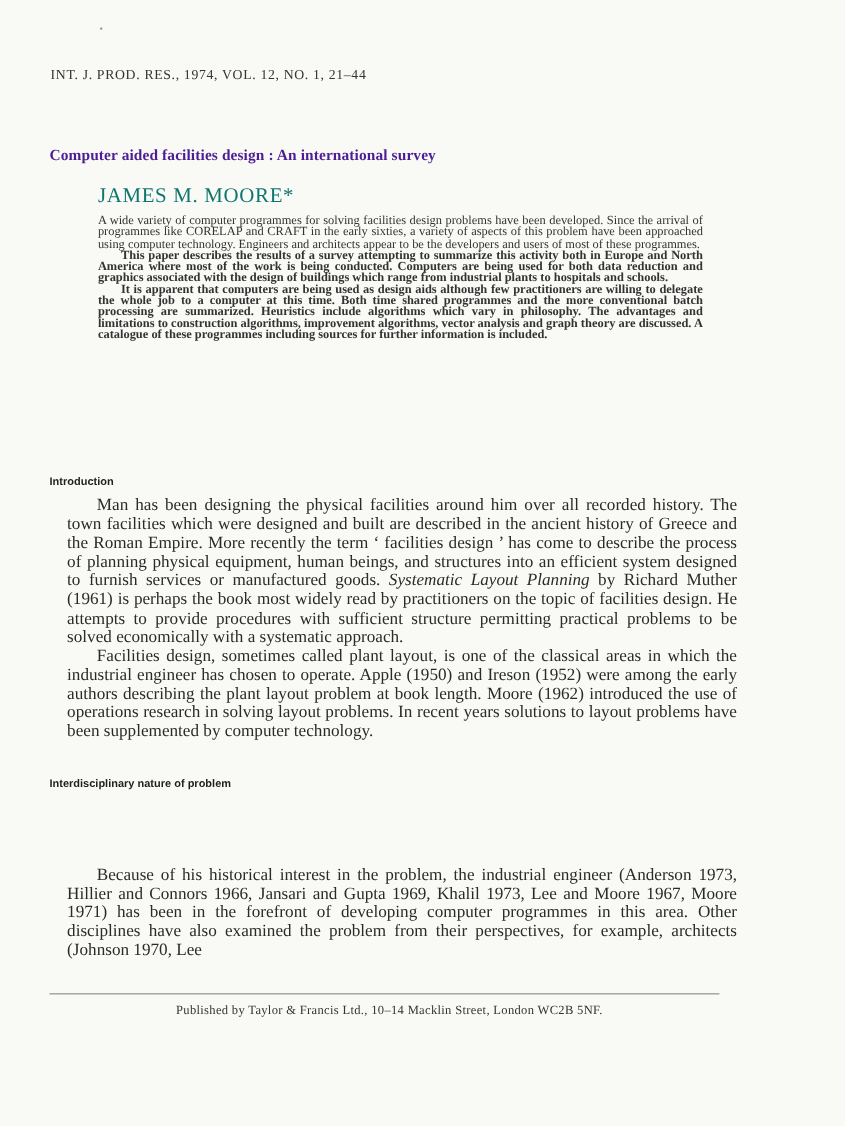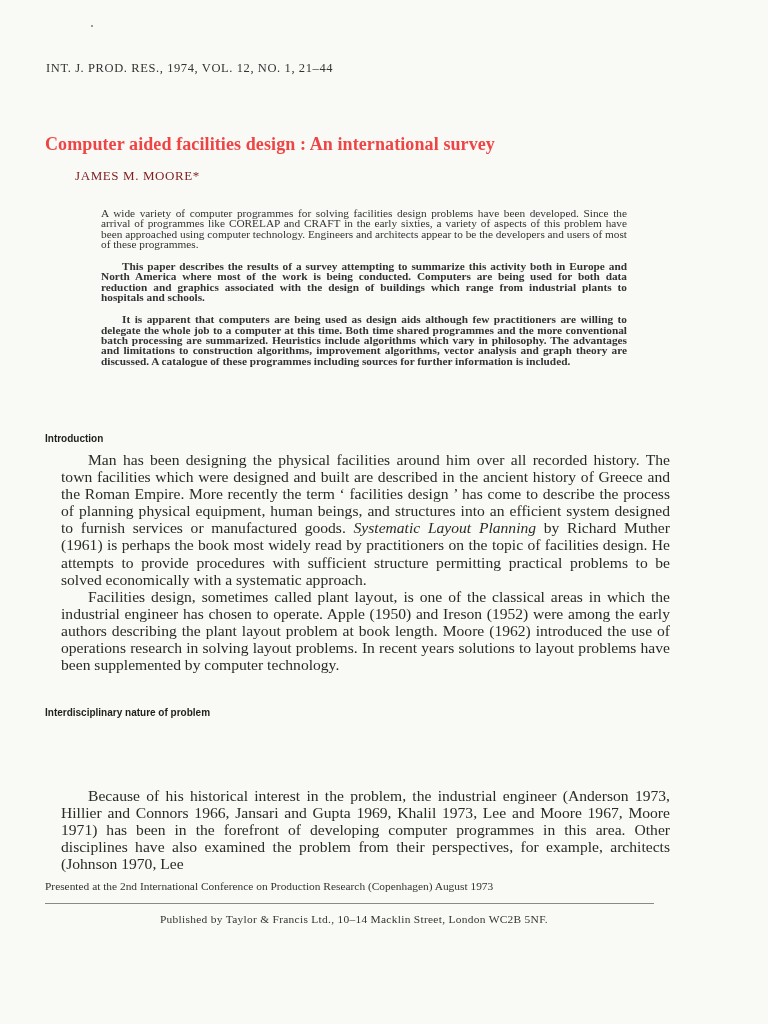--- a/index.html
+++ b/index.html
@@ -15,35 +15,35 @@
 
   .running-head {
     position: absolute; left: 46px; top: 61px;
     font-family: "Liberation Serif", serif;
     font-size: 12.5px; letter-spacing: 0.6px; color: #333;
     font-variant: small-caps;
   }
   .title {
     position: absolute; left: 45px; top: 134px; width: 620px;
     font-family: "Liberation Serif", serif; font-weight: bold;
-    font-size: 18px; color: #ef4444; letter-spacing: 0.1px;
+    font-size: 14px; color: #4c1d95; letter-spacing: 0.1px;
   }
   .author {
-    position: absolute; left: 75px; top: 168px;
+    position: absolute; left: 89px; top: 168px;
     font-family: "Liberation Serif", serif;
-    font-size: 13px; letter-spacing: 0.6px; color: #7f1d1d;
+    font-size: 19px; letter-spacing: 0.6px; color: #0f766e;
   }
 
   .abstract {
     position: absolute; left: 89px; top: 196px; width: 550px;
     font-family: "Liberation Serif", serif;
     font-size: 11.3px; line-height: 10.3px; color: #333;
     text-align: justify;
   }
-  .abstract p { margin: 12px; text-indent: 0; }
+  .abstract p { margin: 0; text-indent: 0; }
   .abstract p + p { text-indent: 21px; font-weight: bold; }
 
   .heading {
     position: absolute; left: 45px;
     font-family: "Liberation Sans", sans-serif; font-weight: bold;
     font-size: 10px; color: #1f1f1c;
   }
   .h-intro { top: 433px; }
   .h-inter { top: 707px; }
 
@@ -100,17 +100,16 @@
   <div class="body-text intro-body">
     <p><span>Man has been designing the physical facilities around him over all recorded history.  The town facilities which were designed and built are described in the ancient history of Greece and the Roman Empire.  More recently the term ‘ facilities design ’ has come to describe the process of planning physical equipment, human beings, and structures into an efficient system designed to furnish services or manufactured goods.  </span><span class="italic">Systematic Layout Planning</span><span> by Richard Muther (1961) is perhaps the book most widely read by practitioners on the topic of facilities design.  He attempts to provide procedures with sufficient structure permitting practical problems to be solved economically with a systematic approach.</span></p>
     <p>Facilities design, sometimes called plant layout, is one of the classical areas in which the industrial engineer has chosen to operate.  Apple (1950) and Ireson (1952) were among the early authors describing the plant layout problem at book length.  Moore (1962) introduced the use of operations research in solving layout problems.  In recent years solutions to layout problems have been supplemented by computer technology.</p>
   </div>
 
   <div class="heading h-inter">Interdisciplinary nature of problem</div>
   <div class="body-text inter-body">
     <p>Because of his historical interest in the problem, the industrial engineer (Anderson 1973, Hillier and Connors 1966, Jansari and Gupta 1969, Khalil 1973, Lee and Moore 1967, Moore 1971) has been in the forefront of developing computer programmes in this area.  Other disciplines have also examined the problem from their perspectives, for example, architects (Johnson 1970, Lee</p>
   </div>
 
-  <div class="footnote fn2">Presented at the 2nd International Conference on Production Research (Copenhagen) August 1973</div>
 
   <div class="rule"></div>
   <div class="publisher">Published by Taylor &amp; Francis Ltd., 10–14 Macklin Street, London WC2B 5NF.</div>
 </div>
 
 </body></html>

